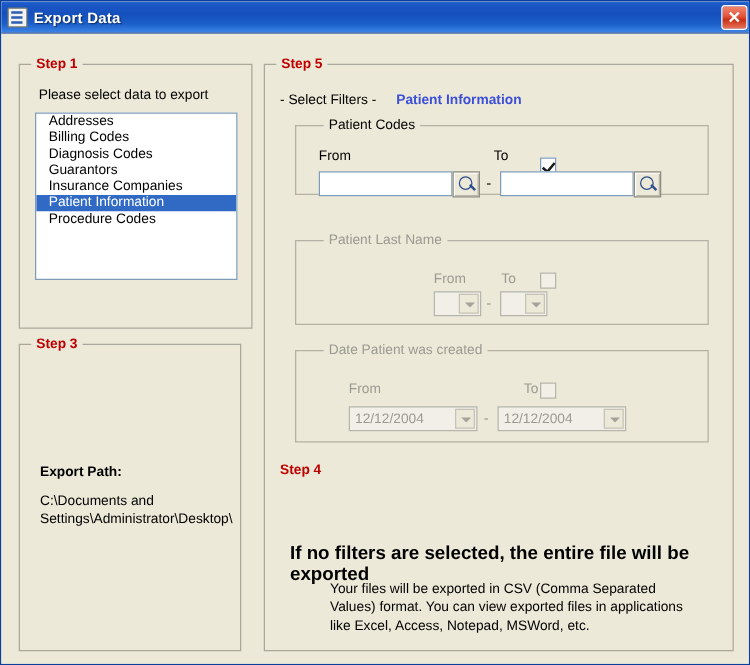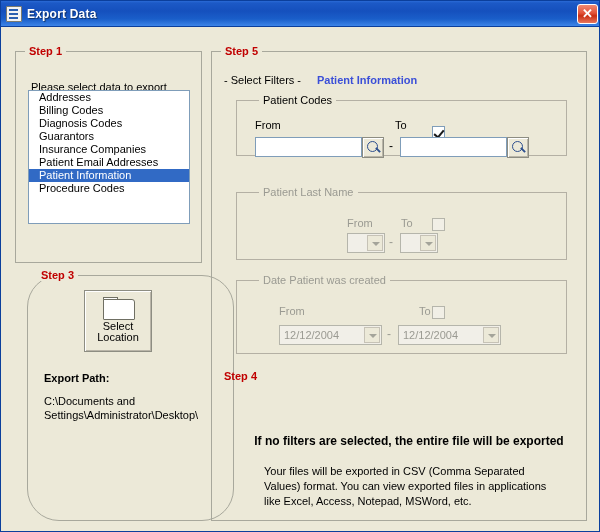--- a/index.html
+++ b/index.html
@@ -113,21 +113,20 @@
   }
   .legend-disabled { color: #9a9a92; }
 
   
   #step1 { left: 14px; top: 24px; width: 187px; height: 212px; }
   .hint {
     position: absolute;
     left: 15px; top: 18px;
     font-size: 11px;
     color: #000;
-    margin-top: 11px;
   }
   .listbox {
     position: absolute;
     left: 12px; top: 38px;
     width: 162px; height: 134px;
     background: #ffffff;
     border: 1px solid #7f9db9;
     box-sizing: border-box;
     overflow: hidden;
   }
@@ -139,21 +138,21 @@
     color: #000000;
     white-space: nowrap;
     cursor: default;
   }
   .listitem.selected {
     background: #316ac5;
     color: #ffffff;
   }
 
   
-  #step3 { left: 26px; top: 248px; width: 207px; height: 246px; border-radius: 32px; }
+  #step3 { left: 14px; top: 248px; width: 178px; height: 246px; }
   .btn-location {
     position: absolute;
     left: 56px; top: 14px;
     width: 68px; height: 62px;
     background: #ece9d8;
     border: 1px solid #8d8d82;
     box-sizing: border-box;
     text-align: center;
     cursor: pointer;
     font-size: 11px;
@@ -363,25 +362,25 @@
   .export-icon .badge {
     position: absolute;
     left: 8px; top: 10px;
     width: 14px; height: 11px;
     background: #f3c13a;
     border: 1px solid #8a6a12;
   }
 
   .note-bold {
     position: absolute;
-    left: 37px; top: 382px;
+    left: 20px; top: 382px;
     width: 320px;
-    font-size: 12px;
-    font-weight: bold;
-    text-align: center;
+    font-size: 15px;
+    font-weight: bold;
+    text-align: left;
   }
   .note-body {
     position: absolute;
     left: 52px; top: 412px;
     width: 300px;
     font-size: 11px;
     line-height: 15px;
   }
 </style>
 </head>
@@ -399,36 +398,27 @@
 
     <div class="group" id="step1">
       <span class="group-legend step-legend">Step 1</span>
       <div class="hint">Please select data to export</div>
       <div class="listbox">
         <div class="listitem">Addresses</div>
         <div class="listitem">Billing Codes</div>
         <div class="listitem">Diagnosis Codes</div>
         <div class="listitem">Guarantors</div>
         <div class="listitem">Insurance Companies</div>
-        <div class="listitem">Patient Email Addresses</div>
         <div class="listitem selected">Patient Information</div>
         <div class="listitem">Procedure Codes</div>
       </div>
     </div>
 
     <div class="group" id="step3">
       <span class="group-legend step-legend">Step 3</span>
-      <div class="btn-location">
-        <div class="folder-icon">
-          <div class="tab"></div>
-          <div class="back"></div>
-        </div>
-        <span class="lbl">Select</span>
-        <span class="lbl">Location</span>
-      </div>
       <div class="export-path-title">Export Path:</div>
       <div class="export-path-value">C:\Documents and Settings\Administrator\Desktop\</div>
     </div>
 
     <div class="group" id="step2">
       <span class="group-legend step-legend">Step 5</span>
 
       <div class="select-filters">- Select Filters -</div>
       <div class="filter-target">Patient Information</div>
 

